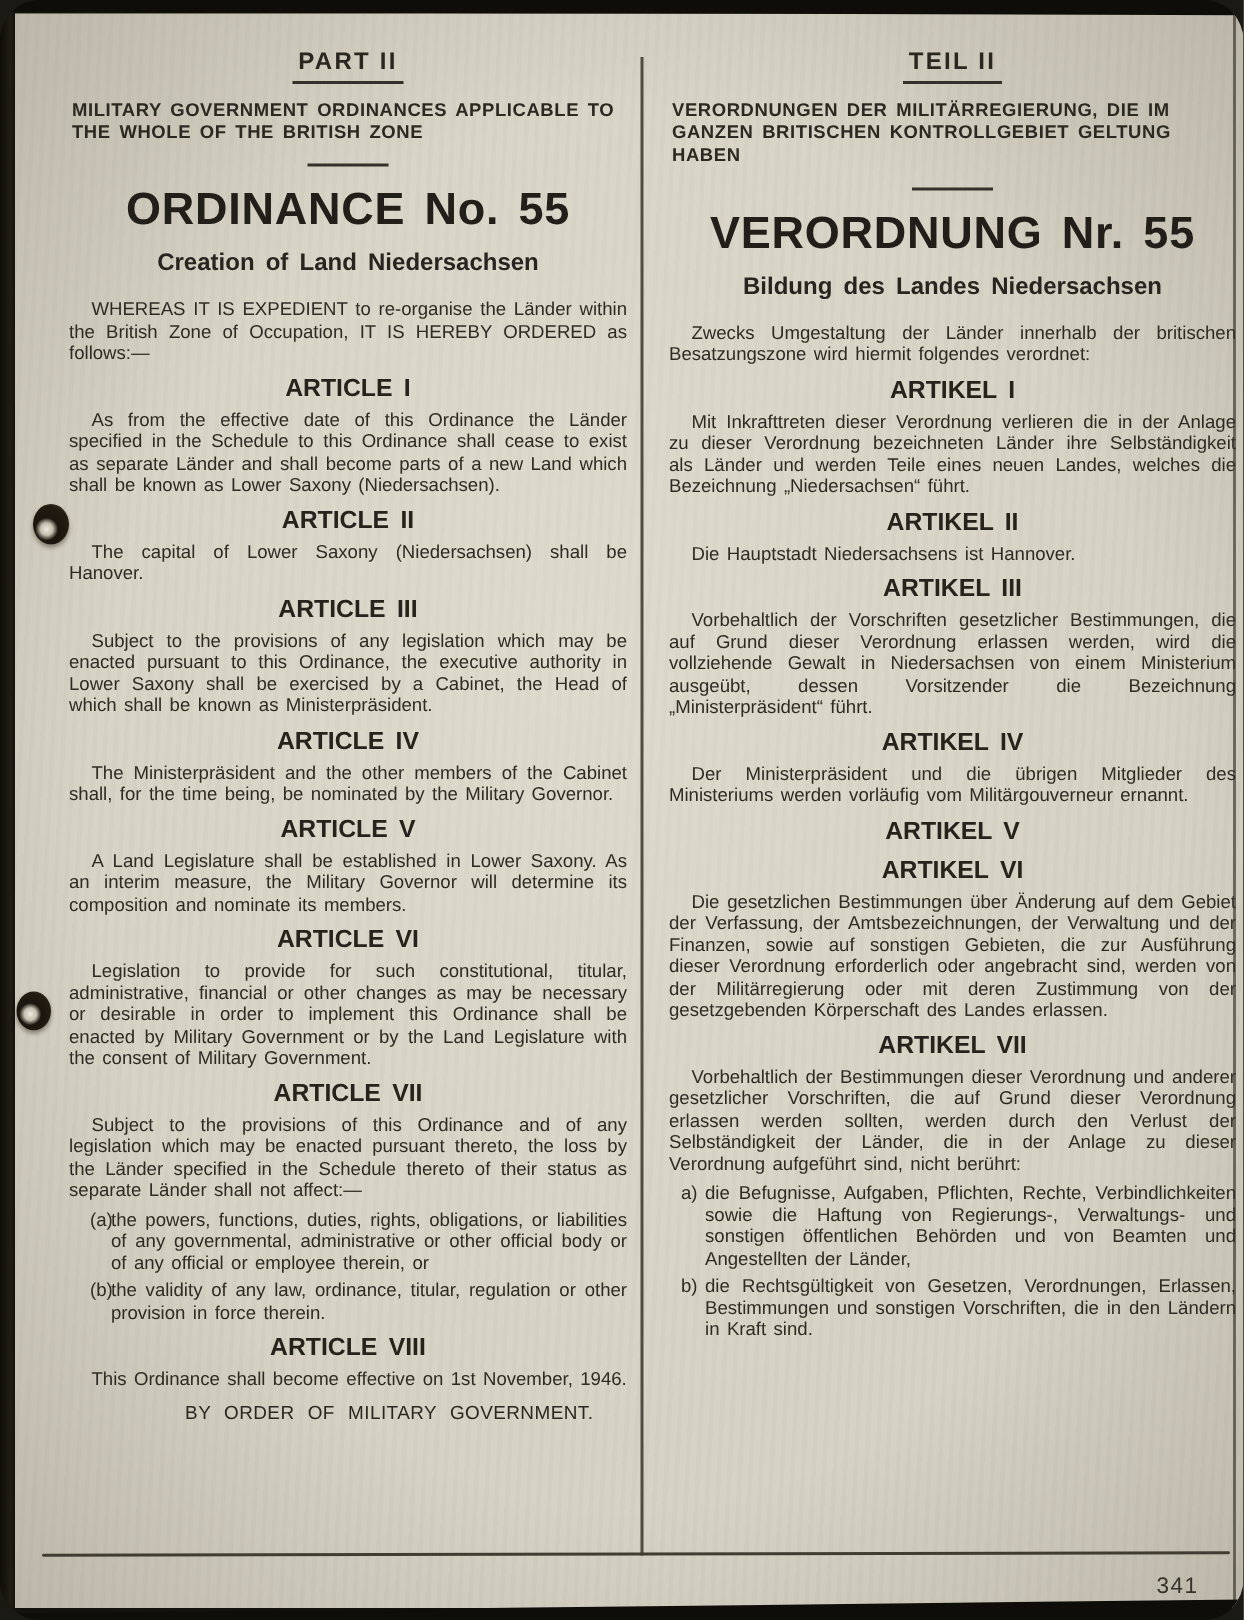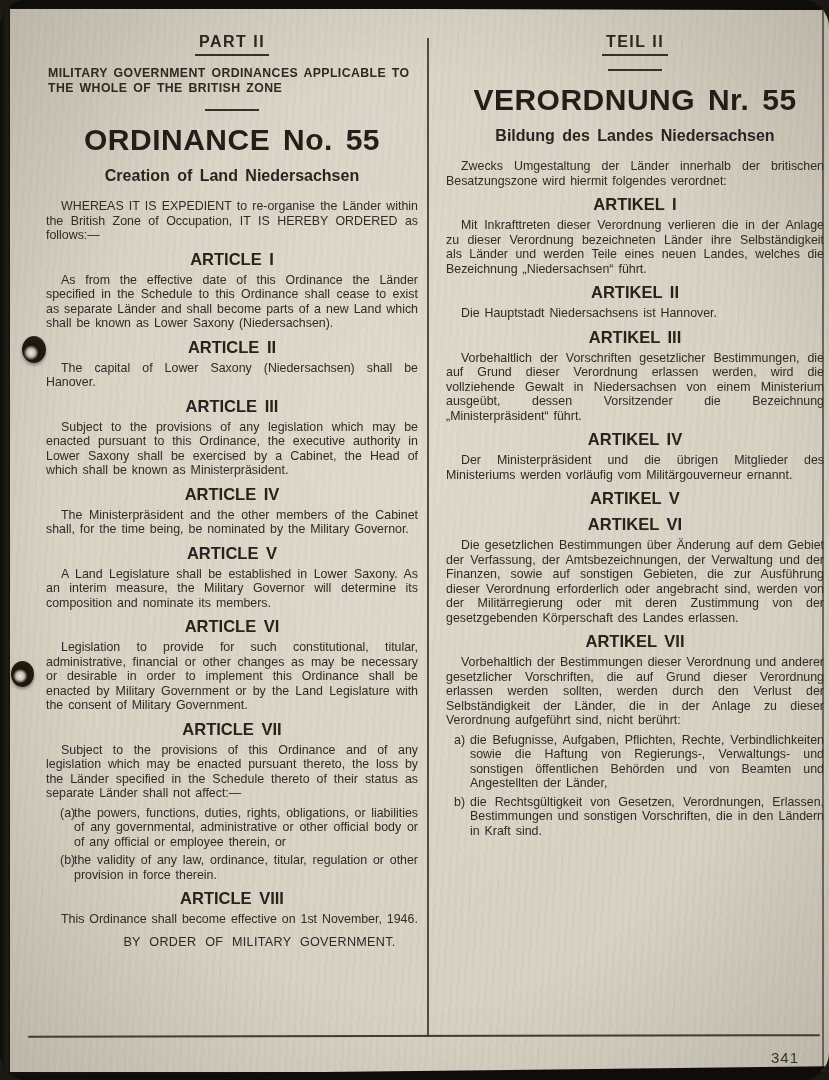--- a/index.html
+++ b/index.html
@@ -131,20 +131,21 @@
         <p class="body-par">This Ordinance shall become effective on 1st November, 1946.</p>
 
         <div class="by-order">BY ORDER OF MILITARY GOVERNMENT.</div>
 
       </div>
 
       <div class="col col-de">
         <div class="part-row">
           <span class="part-label">TEIL II</span>
         </div>
+        <div class="part-subtitle">VERORDNUNGEN DER MILITÄRREGIERUNG, DIE IM GANZEN BRITISCHEN KONTROLLGEBIET GELTUNG HABEN</div>
         <div class="short-rule"></div>
         <div class="doc-title">VERORDNUNG Nr. 55</div>
         <div class="doc-subtitle">Bildung des Landes Niedersachsen</div>
         <p class="body-par">Zwecks Umgestaltung der Länder innerhalb der britischen Besatzungszone wird hiermit folgendes verordnet:</p>
 
         <div class="art-head">ARTIKEL I</div>
         <p class="body-par">Mit Inkrafttreten dieser Verordnung verlieren die in der Anlage zu dieser Verordnung bezeichneten Länder ihre Selbständigkeit als Länder und werden Teile eines neuen Landes, welches die Bezeichnung „Niedersachsen“ führt.</p>
 
         <div class="art-head">ARTIKEL II</div>
         <p class="body-par">Die Hauptstadt Niedersachsens ist Hannover.</p>

